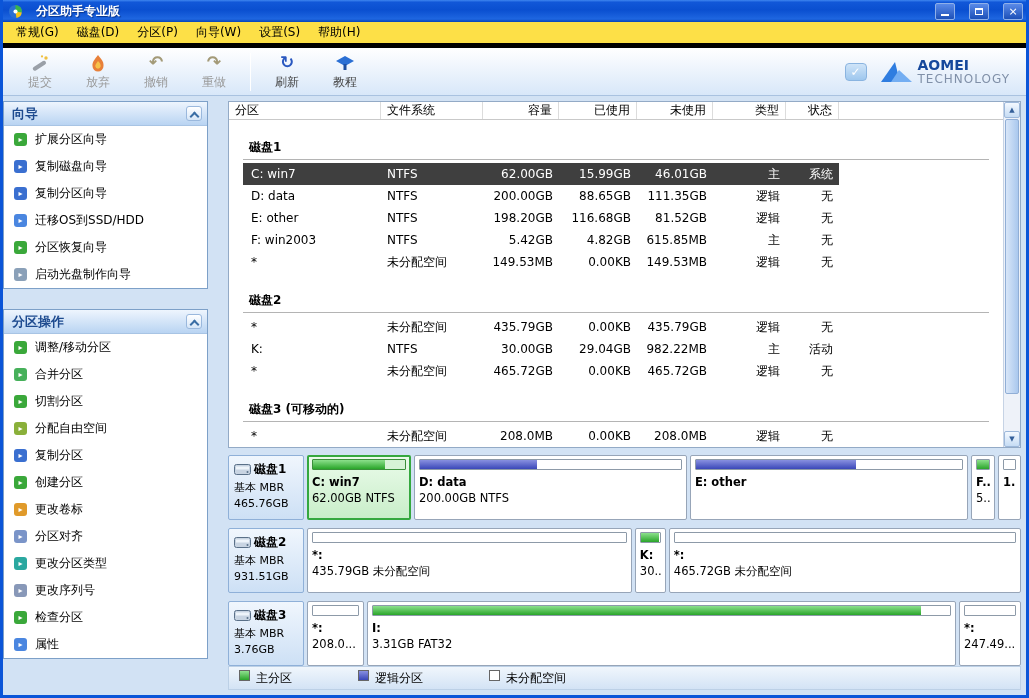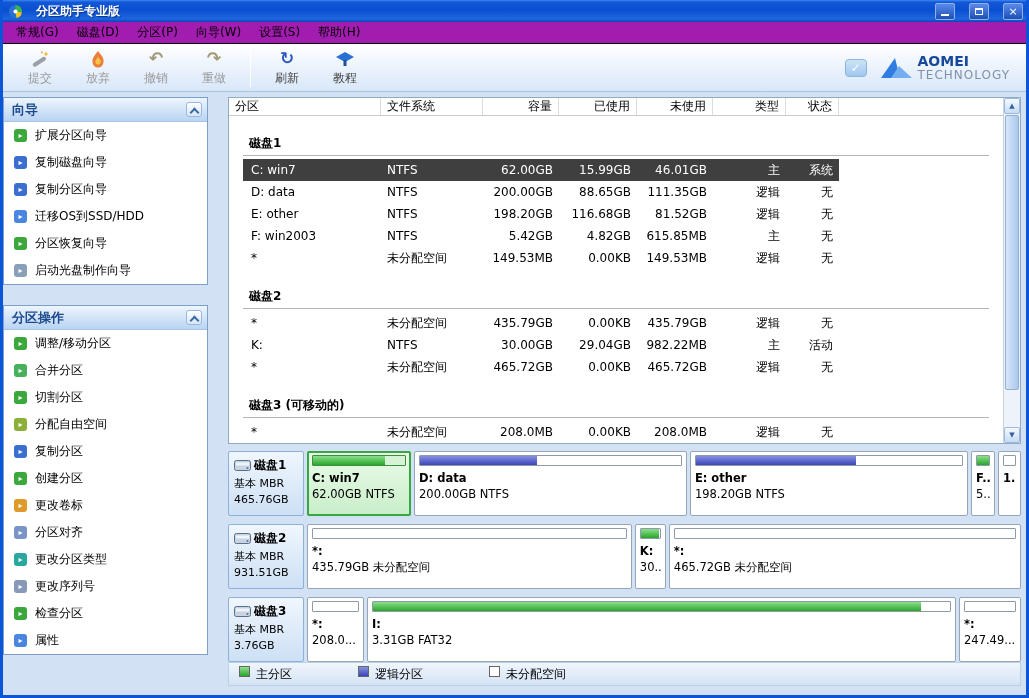--- a/index.html
+++ b/index.html
@@ -8,21 +8,21 @@
 .window{width:1029px;height:698px;display:flex;flex-direction:column;background:#d2e2f4;border:3px solid #0b55d8;border-top:none}
 
 .titlebar{flex:0 0 22px;display:flex;align-items:center;gap:13px;padding:0 3px 0 5px;
   background:linear-gradient(180deg,#3f86f0 0%,#1157d8 10%,#0a4fd0 45%,#1e66e0 86%,#0845b8 100%)}
 .titlebar .title{color:#fff;font-weight:bold;font-size:12px;text-shadow:1px 1px 1px #06338a;flex:1}
 .winbtn{width:20px;height:17px;border:1px solid #8fb0e8;border-radius:2px;margin-left:1px;
   background:linear-gradient(#5a8ae8,#1c50b8);color:#fff;display:flex;align-items:center;justify-content:center;font-size:11px;cursor:pointer}
 .glyph-min{width:8px;height:2px;background:#fff;margin-top:8px}
 .glyph-max{width:8px;height:7px;border:1px solid #fff;border-top:2px solid #fff}
 
-.menubar{flex:0 0 21px;background:#a21caf;border-bottom:1px solid #000000;display:flex;align-items:center;padding-left:4px}
+.menubar{flex:0 0 21px;background:#fde047;border-bottom:5px solid #000000;display:flex;align-items:center;padding-left:4px}
 .menuitem{font-size:12px;padding:2px 9px;cursor:pointer}
 
 .toolbar{flex:0 0 48px;display:flex;align-items:center;background:linear-gradient(#ffffff,#d8e7f9);border-bottom:1px solid #a9c2e0;padding:0 8px}
 .tbtn{display:flex;flex-direction:column;align-items:center;justify-content:center;width:58px;height:44px;gap:1px;font-size:12px;color:#444;cursor:pointer;border-radius:3px}
 .tbtn.disabled{color:#9a9a9a}
 .ticon{height:20px;display:flex;align-items:center;justify-content:center;font-size:17px;line-height:1}
 .tsep{width:1px;height:38px;background:#b9c9de;border-right:1px solid #fff;margin:0 7px}
 .tspacer{flex:1}
 .update-icon{width:22px;height:18px;border-radius:4px;background:linear-gradient(#cfe4f8,#9ec7ee);border:1px solid #8ab4e0;color:#fff;font-size:12px;display:flex;align-items:center;justify-content:center;margin-right:12px;cursor:pointer}
 .brand{display:flex;align-items:center;gap:5px;margin-right:8px}
@@ -409,21 +409,20 @@
                   <div class="fill logical" style="width:45%"></div>
                 </div>
               <div class="l1">D: data</div>
               <div class="l2">200.00GB NTFS</div>
             </div>
             <div class="blk" style="flex:1.02">
               <div class="bar">
                   <div class="fill logical" style="width:60%"></div>
                 </div>
               <div class="l1">E: other</div>
-              <div class="l2">198.20GB NTFS</div>
             </div>
             <div class="blk" style="width:24px">
               <div class="bar">
                   <div class="fill primary" style="width:100%"></div>
                 </div>
               <div class="l1">F...</div>
               <div class="l2">5...</div>
             </div>
             <div class="blk" style="width:23px">
               <div class="bar"></div>

